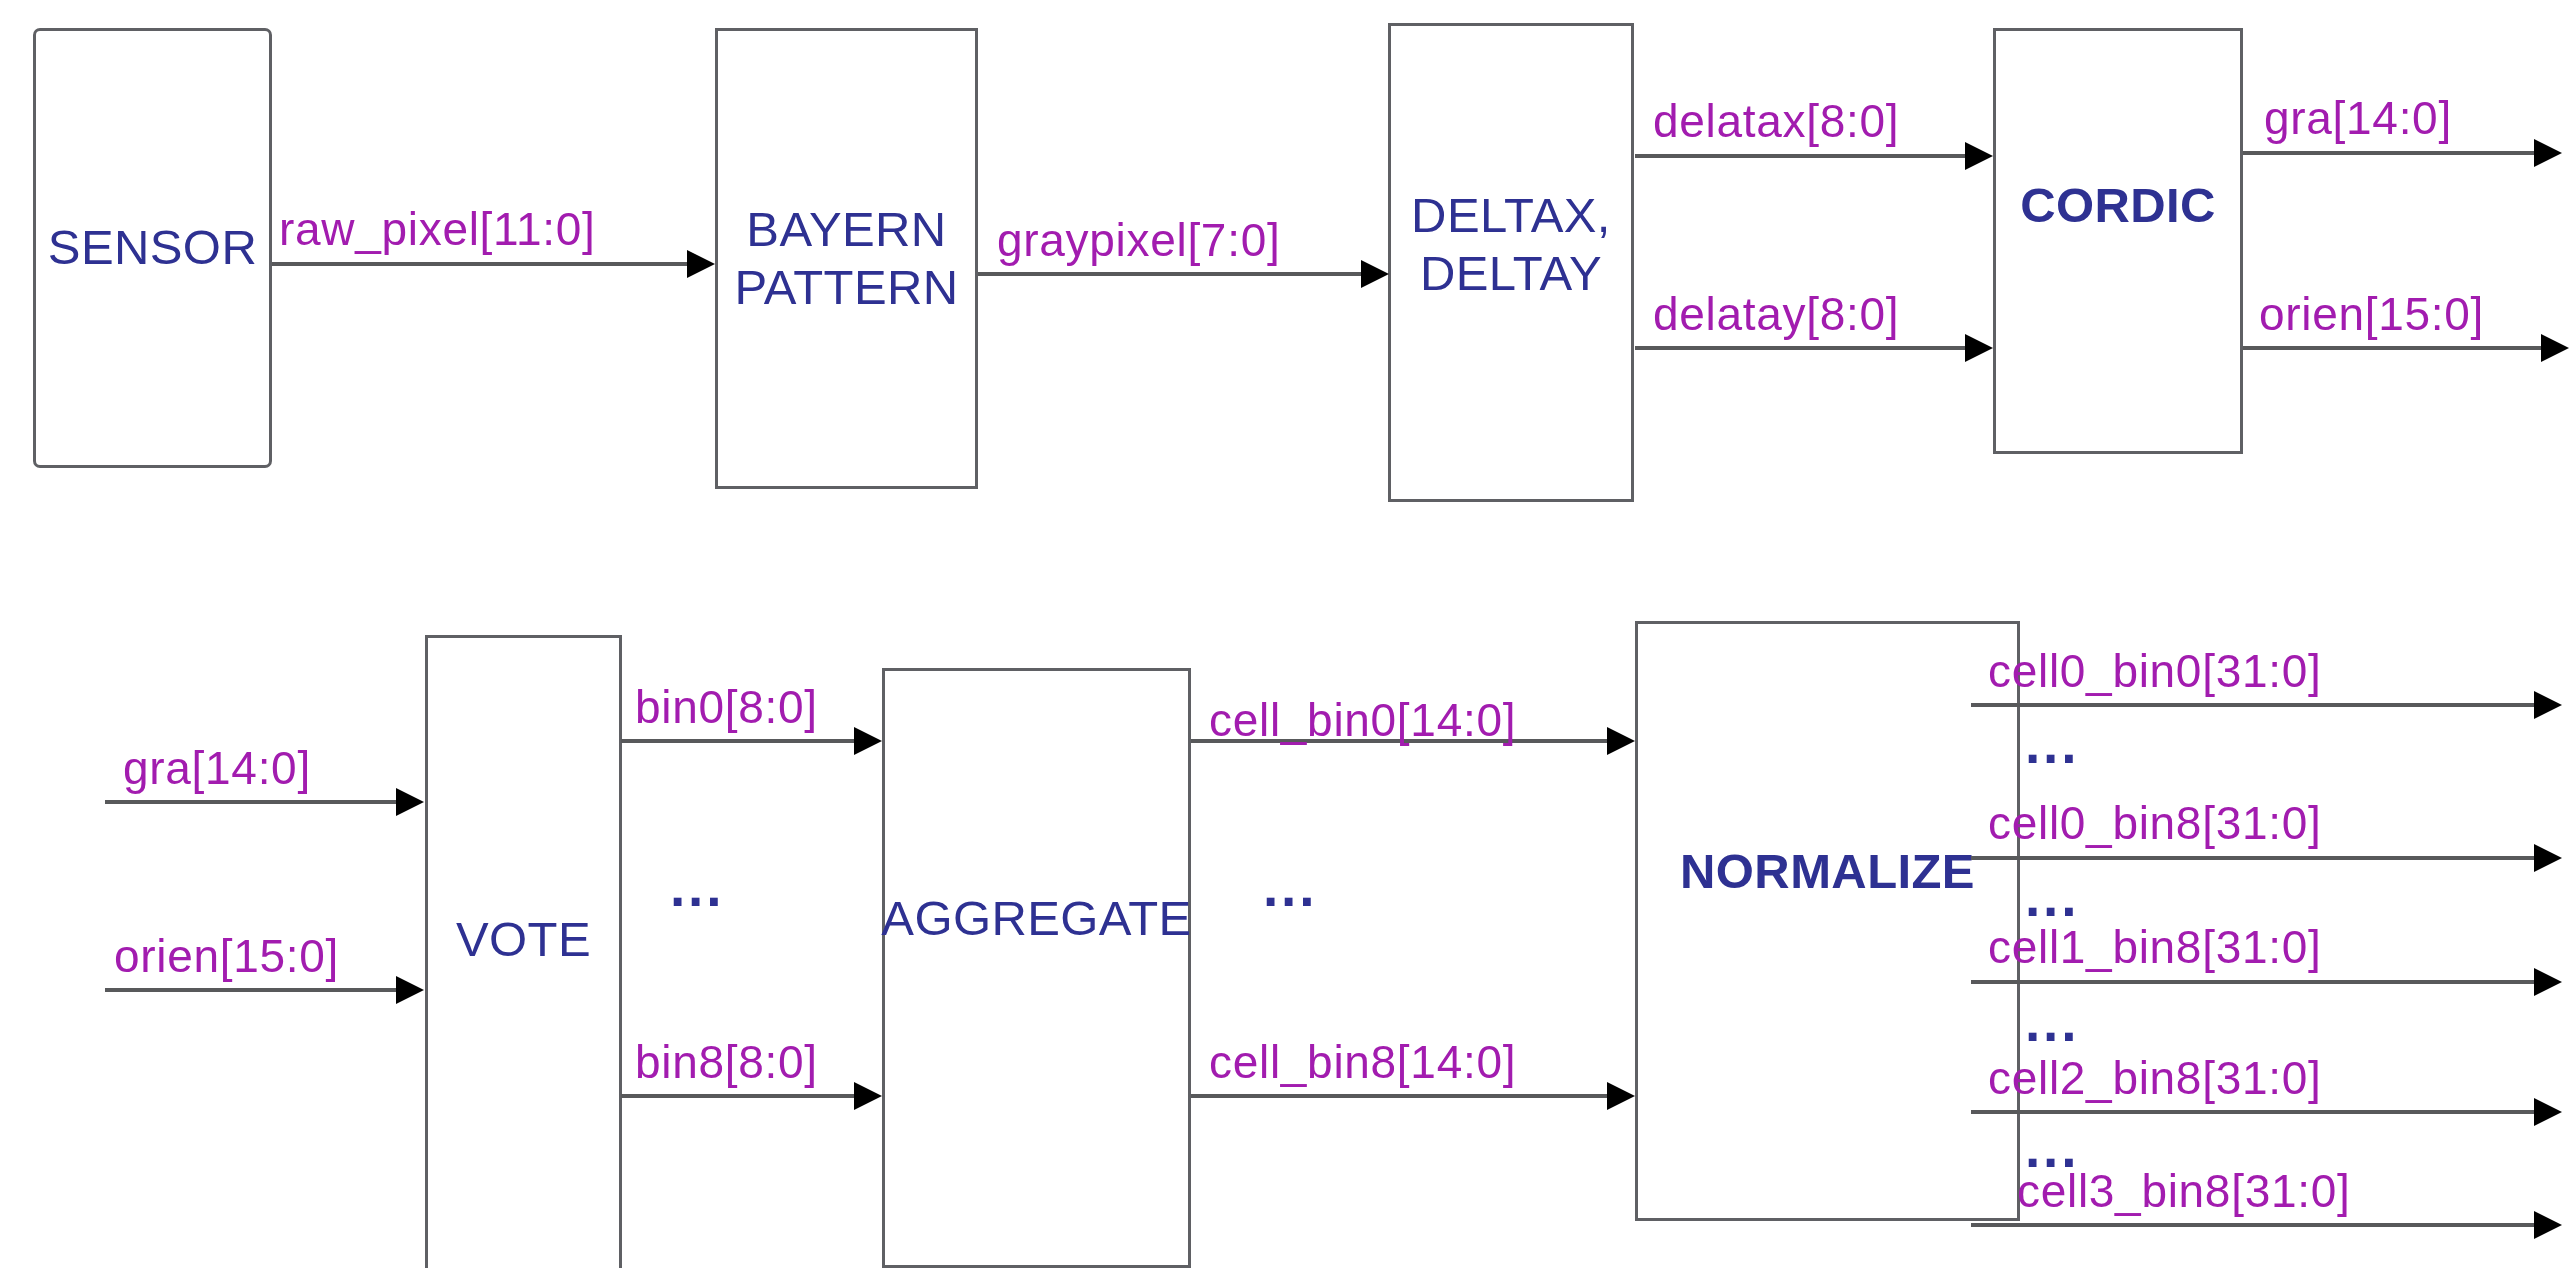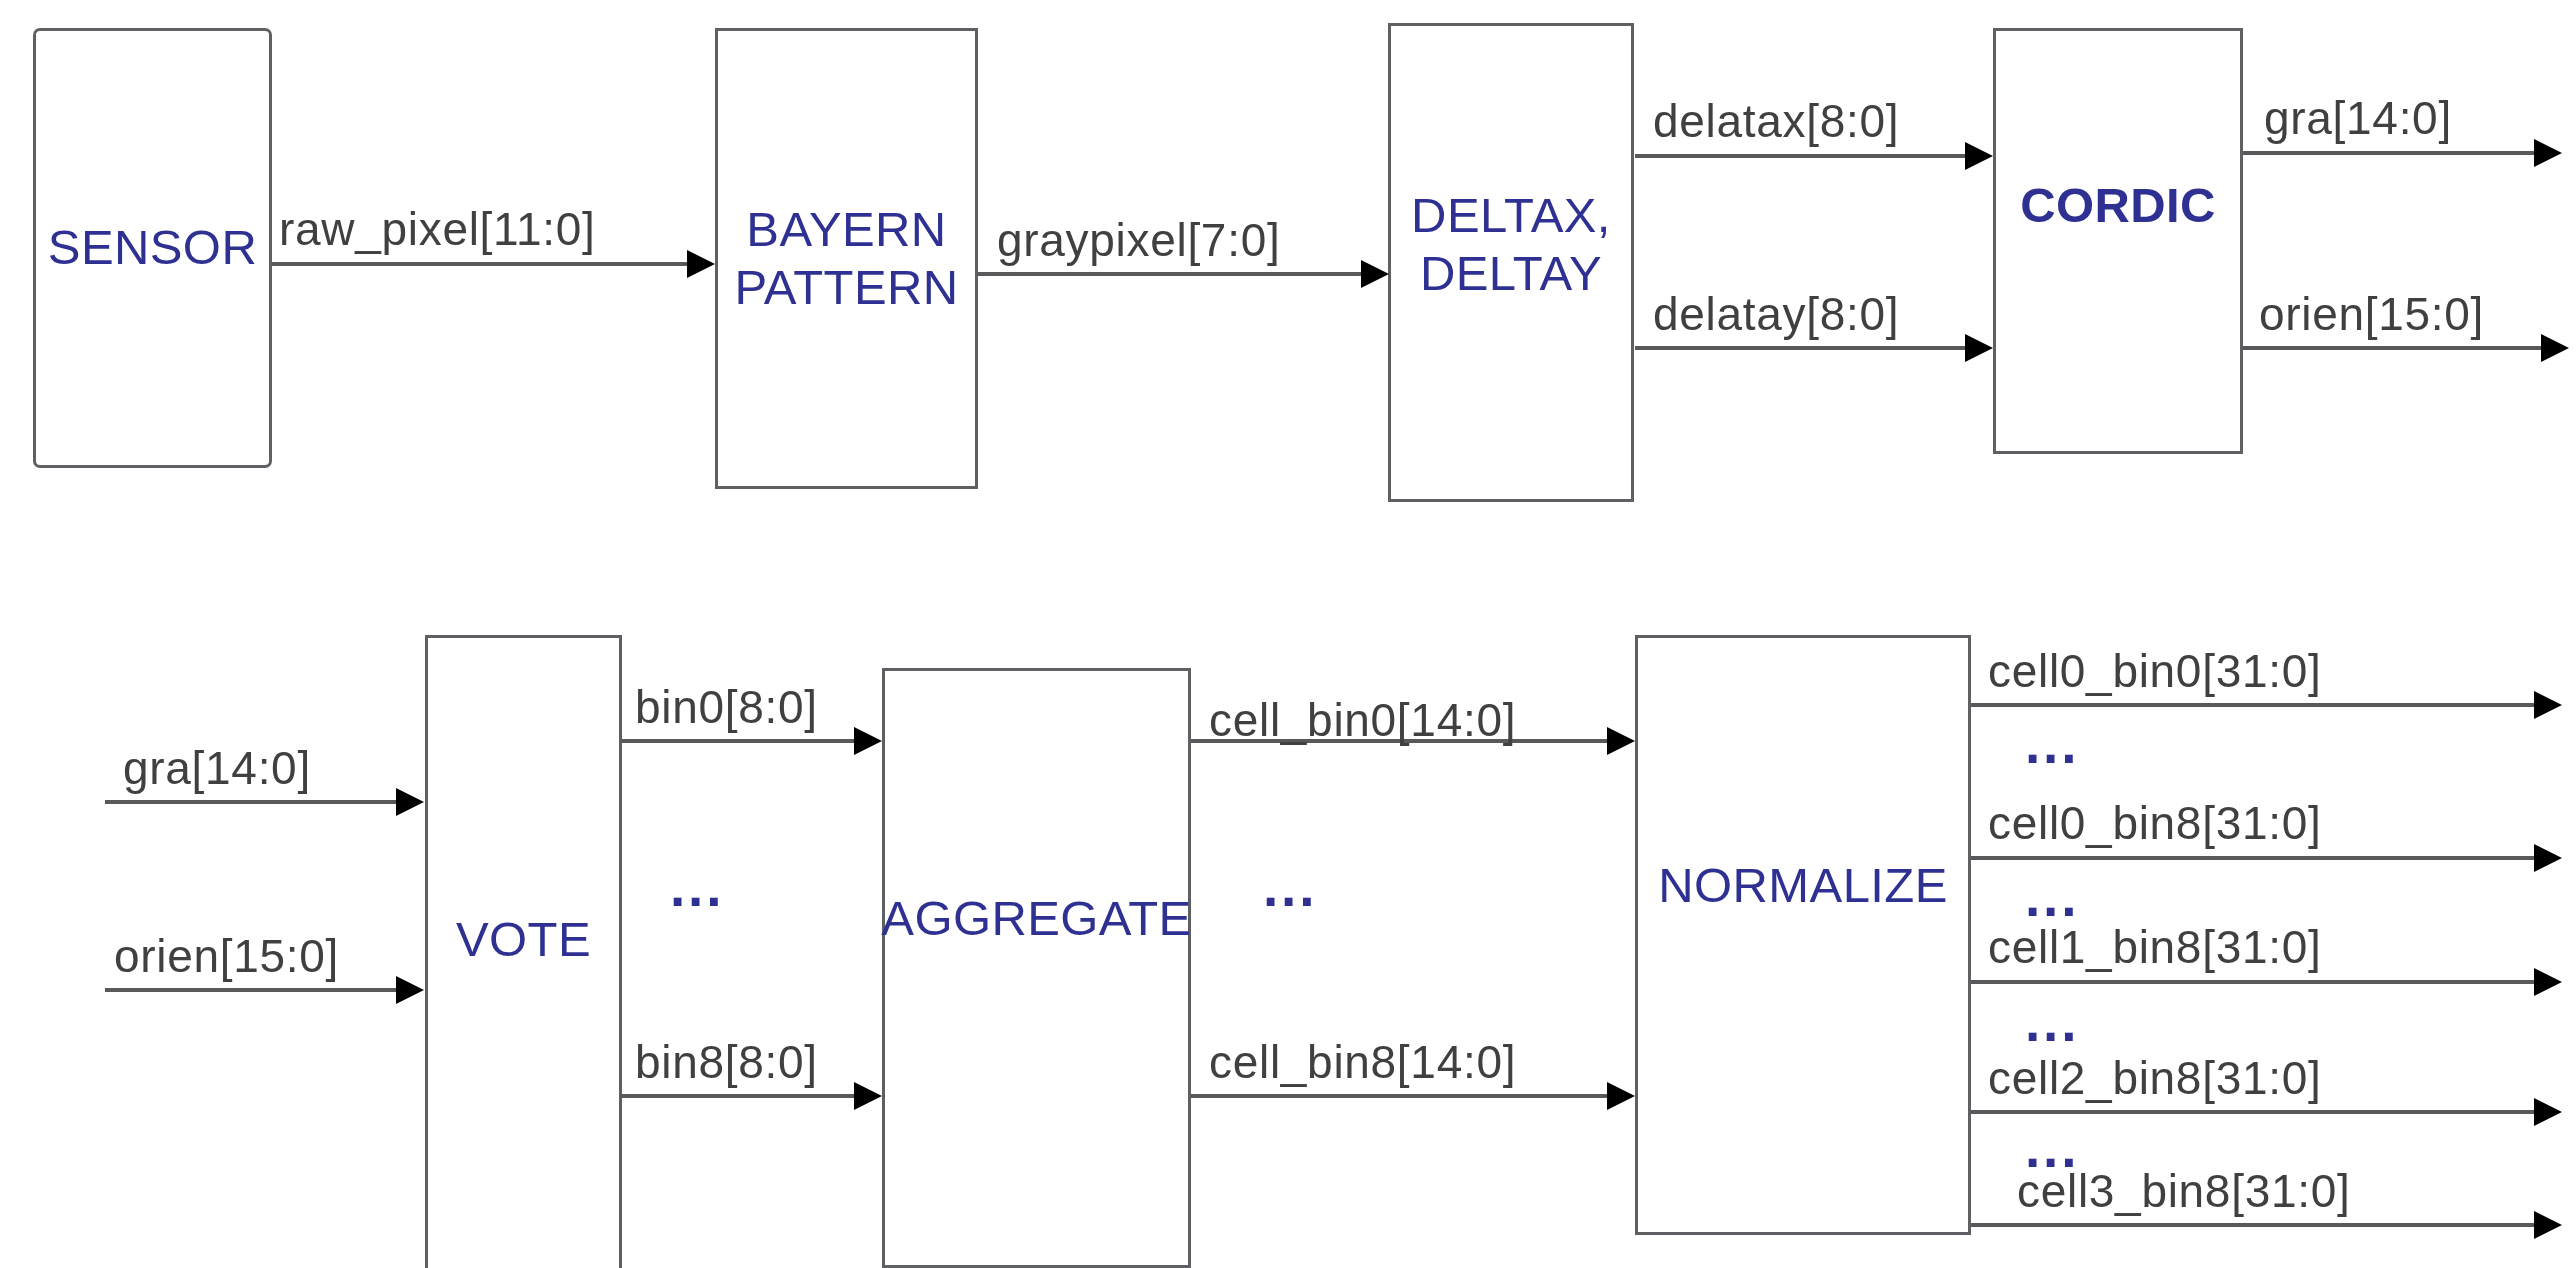--- a/index.html
+++ b/index.html
@@ -40,21 +40,21 @@
     position:absolute;
     left:100%;
     top:-12px;
     width:0;height:0;
     border-left:28px solid #000000;
     border-top:14px solid transparent;
     border-bottom:14px solid transparent;
   }
   .siglabel{
     position:absolute;
-    color:#404040;
+    color:#a21caf;
     font-size:46px;
     line-height:1;
     letter-spacing:0.7px;
     white-space:nowrap;
   }
   .dots{
     position:absolute;
     color:#2E3192;
     font-size:55px;
     font-weight:bold;
@@ -84,21 +84,21 @@
   </div>
 
   <div class="block pb140" style="left:425px;top:635px;width:197px;height:707px;">
     <span class="blabel">VOTE</span>
   </div>
 
   <div class="block pb140" style="left:882px;top:668px;width:309px;height:600px;">
     <span class="blabel">AGGREGATE</span>
   </div>
 
-  <div class="block pb140" style="left:1635px;top:635px;width:336px;height:600px;">
+  <div class="block pb140" style="left:1635px;top:621px;width:385px;height:600px;font-weight:bold;">
     <span class="blabel">NORMALIZE</span>
   </div>
 
   <div class="wire" style="left:272px;top:262px;width:415px;"></div>
   <div class="wire" style="left:978px;top:272px;width:383px;"></div>
   <div class="wire" style="left:1635px;top:154px;width:330px;"></div>
   <div class="wire" style="left:1635px;top:346px;width:330px;"></div>
   <div class="wire" style="left:2243px;top:151px;width:291px;"></div>
   <div class="wire" style="left:2243px;top:346px;width:298px;"></div>
 

